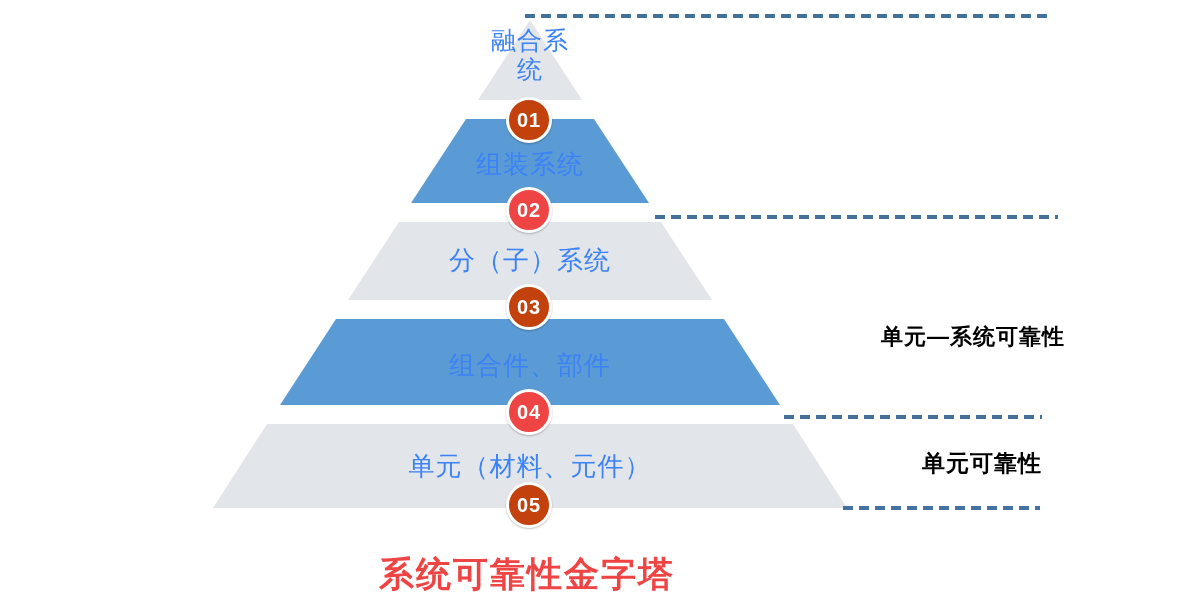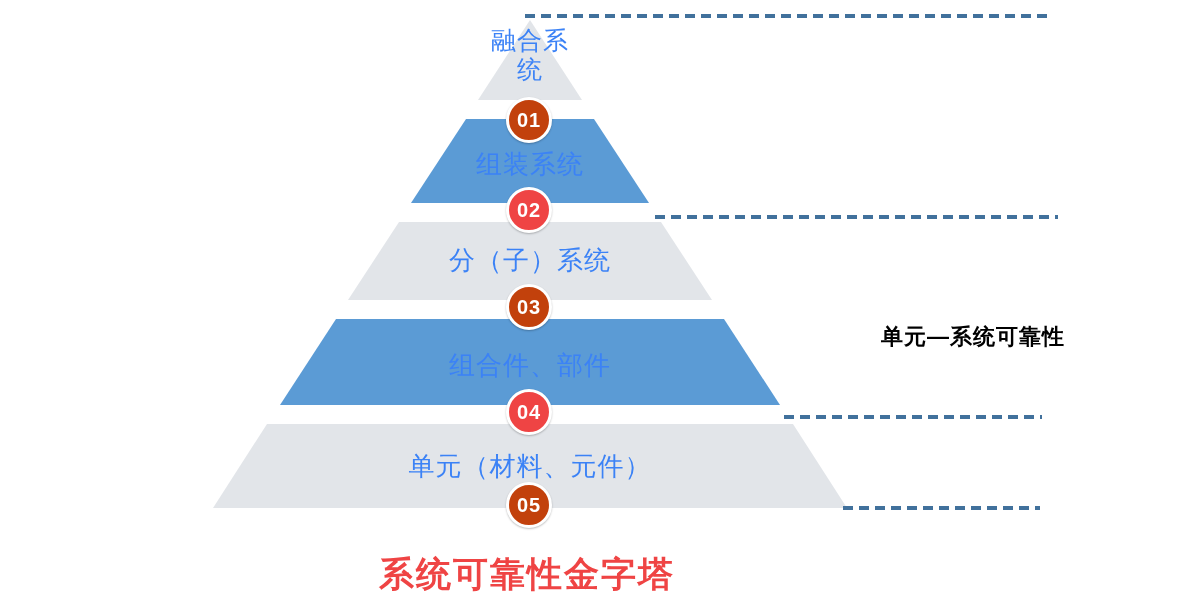--- a/index.html
+++ b/index.html
@@ -58,16 +58,17 @@
   <div class="level-label" style="left:530px;top:350px;">组合件、部件</div>
   <div class="level-label" style="left:530px;top:451px;">单元（材料、元件）</div>
 
   <div class="badge dark" style="left:506px;top:97px;">01</div>
   <div class="badge blue" style="left:506px;top:187px;">02</div>
   <div class="badge dark" style="left:506px;top:284px;">03</div>
   <div class="badge blue" style="left:506px;top:389px;">04</div>
   <div class="badge dark" style="left:506px;top:482px;">05</div>
 
   <div class="annotation" style="left:881px;top:322px;font-size:22px;text-align:right;">单元—系统可靠性</div>
+  <div class="annotation" style="left:922px;top:448px;">单元可靠性</div>
 
   <div class="caption">系统可靠性金字塔</div>
 
 </div>
 
 </body></html>

